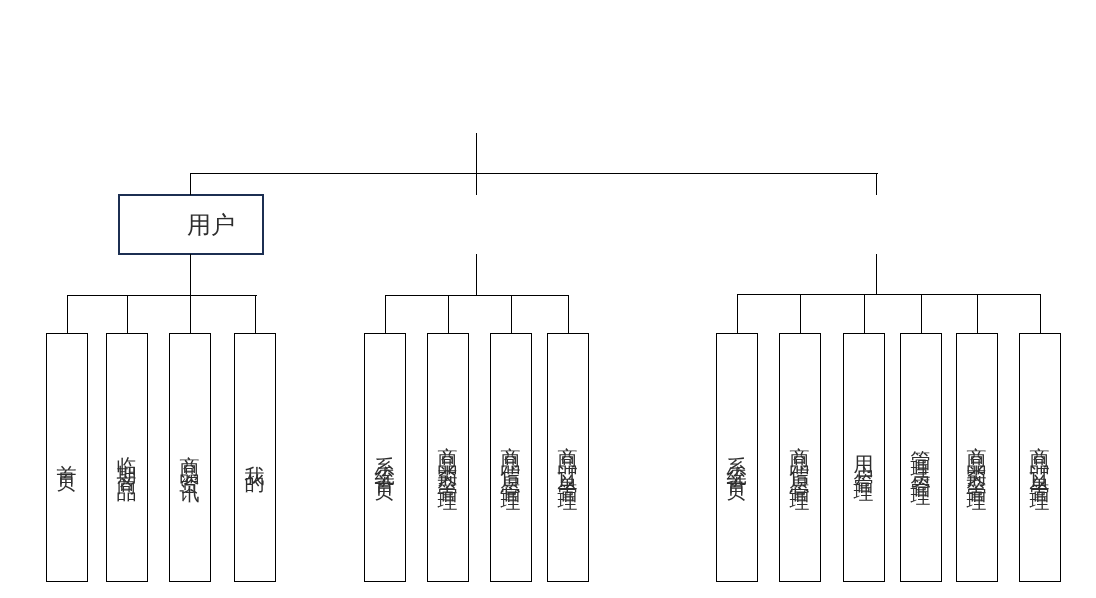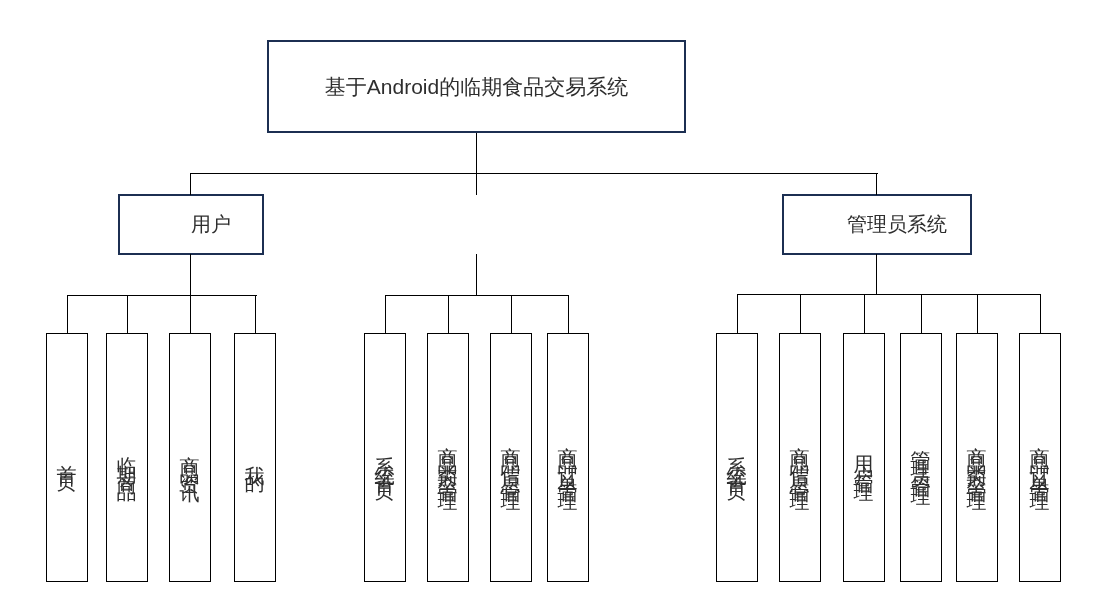--- a/index.html
+++ b/index.html
@@ -30,21 +30,21 @@
     align-items: center;
     justify-content: center;
     text-align: center;
   }
   .box.root-box {
     left: 267px; top: 40px; width: 419px; height: 93px;
     font-size: 21px;
   }
   .box.branch {
     top: 194px; height: 61px;
-    font-size: 20px;
+    font-size: 24px;
     padding-left: 40px;
   }
   .branch-1 { left: 118px; width: 146px; }
   .branch-2 { left: 382px; width: 188px; }
   .branch-3 { left: 782px; width: 190px; }
   .leaf {
     position: absolute;
     top: 333px;
     width: 42px;
     height: 249px;
@@ -81,29 +81,23 @@
     background: var(--connector);
   }
   .line-h { height: 1.5px; }
   .line-v { width: 1.5px; }
 </style>
 </head>
 <body>
 
 <div class="canvas">
 
-  <div class="box root-box">
-    <span>基于Android的临期食品交易系统</span>
-  </div>
 
   <div class="box branch branch-1">
     <span>用户</span>
-  </div>
-  <div class="box branch branch-3">
-    <span>管理员系统</span>
   </div>
 
   <div class="leaf l1">
     <span>首页</span>
   </div>
   <div class="leaf l2">
     <span>临期商品</span>
   </div>
   <div class="leaf l3">
     <span>商品资讯</span>

